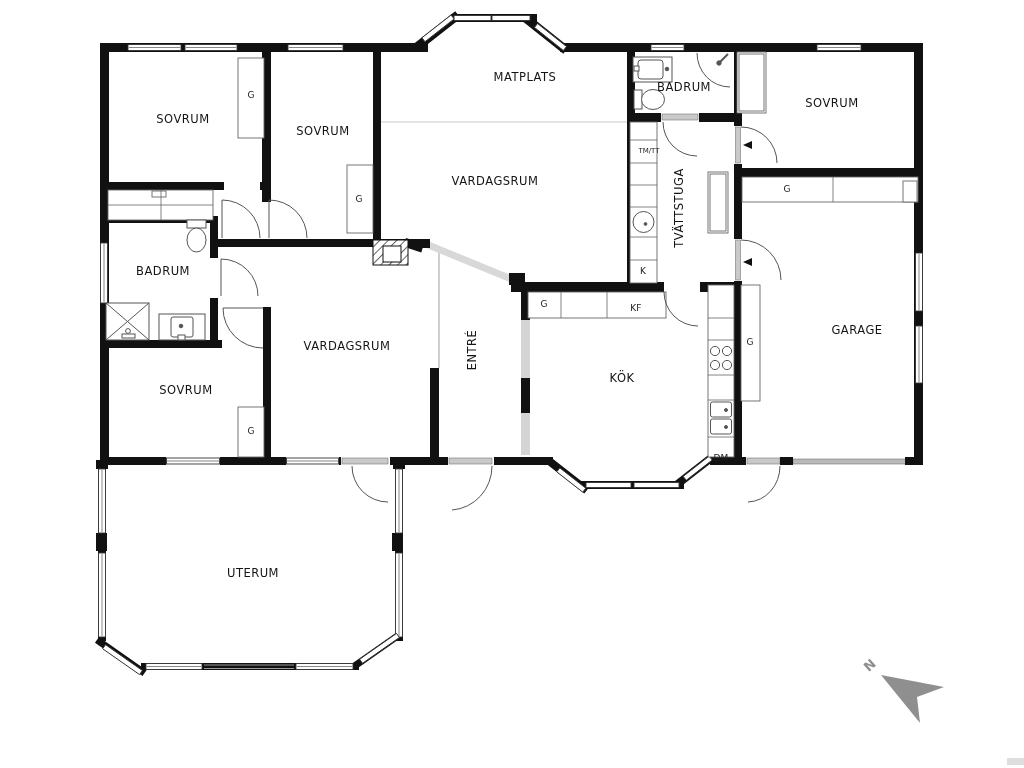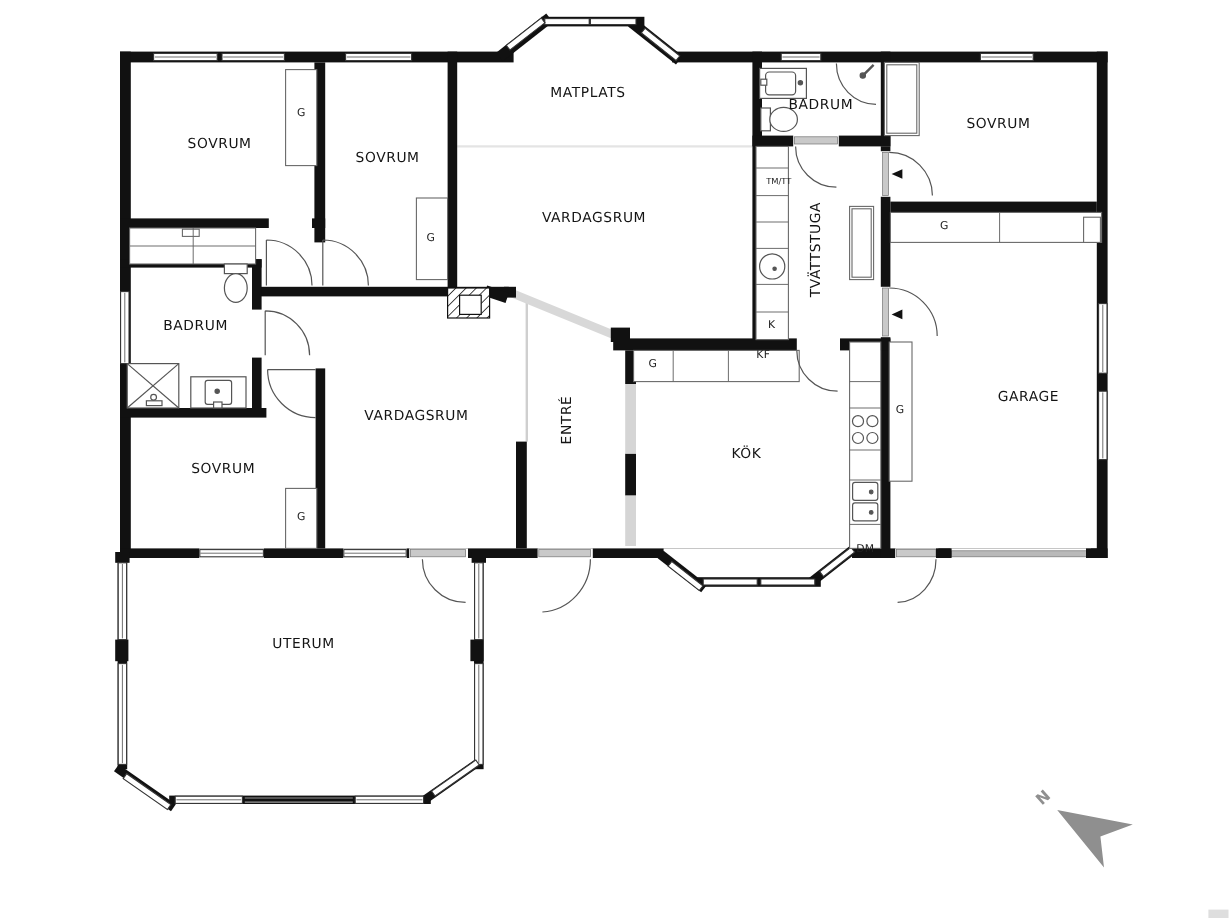--- a/index.html
+++ b/index.html
@@ -305,38 +305,38 @@
 
   <polygon points="881,675 944,687 917,697 920,723" fill="#8f8f8f"></polygon>
 
   <rect x="1007" y="758" width="17" height="7" fill="#dedede"></rect>
 </svg>
 
 <div class="lbl" style="left:183px;top:119px">SOVRUM</div>
 <div class="lbl" style="left:323px;top:131px">SOVRUM</div>
 <div class="lbl" style="left:832px;top:103px">SOVRUM</div>
 <div class="lbl" style="left:186px;top:390px">SOVRUM</div>
-<div class="lbl" style="left:490px;top:77px">MATPLATS</div>
+<div class="lbl" style="left:525px;top:77px">MATPLATS</div>
 <div class="lbl" style="left:495px;top:181px">VARDAGSRUM</div>
 <div class="lbl" style="left:347px;top:346px">VARDAGSRUM</div>
 <div class="lbl" style="left:163px;top:271px">BADRUM</div>
 <div class="lbl" style="left:684px;top:87px">BADRUM</div>
 <div class="lbl vert" style="left:679px;top:208px">TVÄTTSTUGA</div>
 <div class="lbl" style="left:622px;top:378px">KÖK</div>
 <div class="lbl vert" style="left:472px;top:350px">ENTRÉ</div>
 <div class="lbl" style="left:857px;top:330px">GARAGE</div>
-<div class="lbl" style="left:253px;top:536px">UTERUM</div>
+<div class="lbl" style="left:253px;top:573px">UTERUM</div>
 
 <div class="lbl small" style="left:251px;top:95px">G</div>
 <div class="lbl small" style="left:359px;top:199px">G</div>
 <div class="lbl small" style="left:251px;top:431px">G</div>
 <div class="lbl small" style="left:544px;top:304px">G</div>
 <div class="lbl small" style="left:787px;top:189px">G</div>
 <div class="lbl small" style="left:750px;top:342px">G</div>
 
 <div class="lbl tiny" style="left:643px;top:151px">TM/TT</div>
 <div class="lbl small" style="left:643px;top:271px">K</div>
-<div class="lbl small" style="left:636px;top:296px">KF</div>
+<div class="lbl small" style="left:636px;top:308px">KF</div>
 <div class="lbl small" style="left:721px;top:458px">DM</div>
 
 <div class="lbl north" style="left:870px;top:665px">N</div>
 
 </div>
 
 </body></html>

